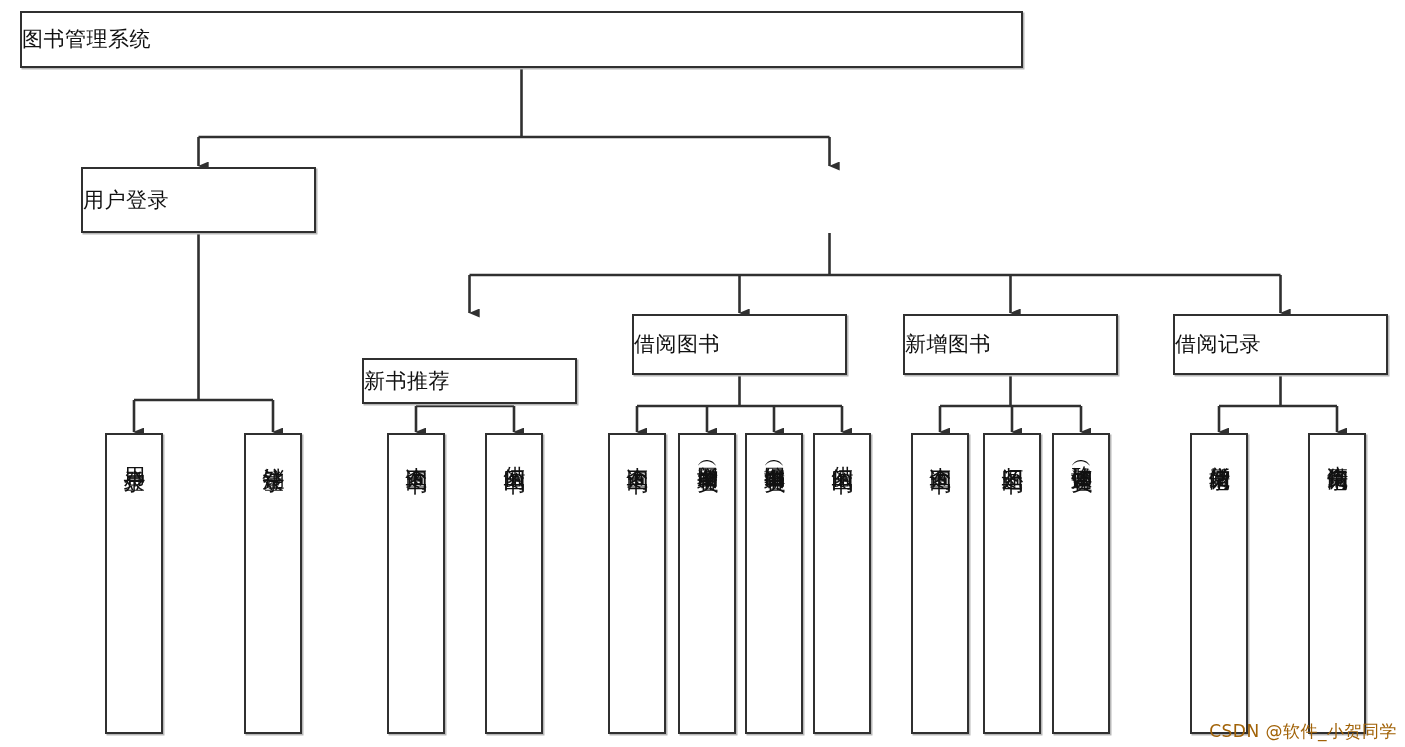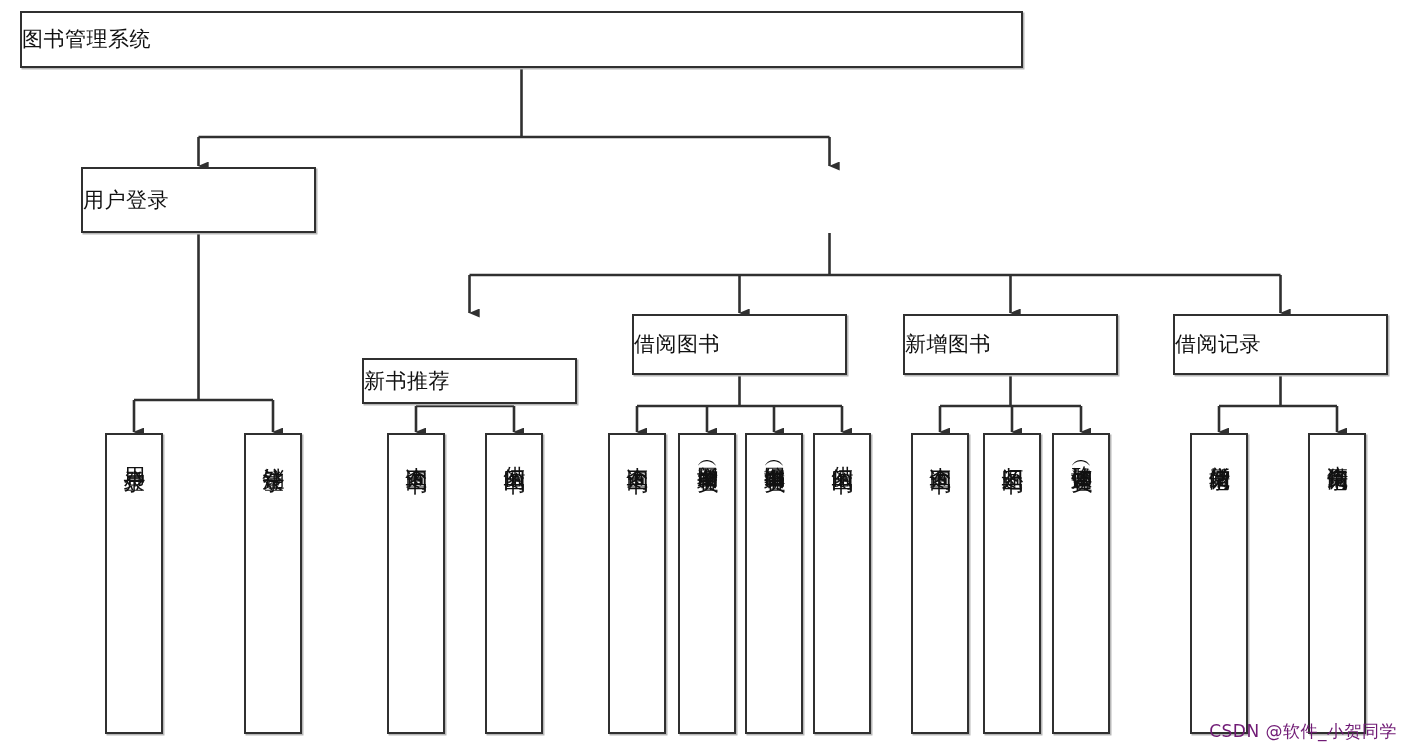--- a/index.html
+++ b/index.html
@@ -62,21 +62,21 @@
   }
   .node.vert.tall .label {
     font-size: 21px;
     letter-spacing: 1px;
   }
   #watermark {
     position: absolute;
     right: 8px;
     bottom: 4px;
     font-size: 17px;
-    color: #701a75;
+    color: #a16207;
     letter-spacing: 0.5px;
     z-index: 5;
     white-space: pre;
   }
 </style>
 </head>
 <body>
 
 <div id="canvas">
 

